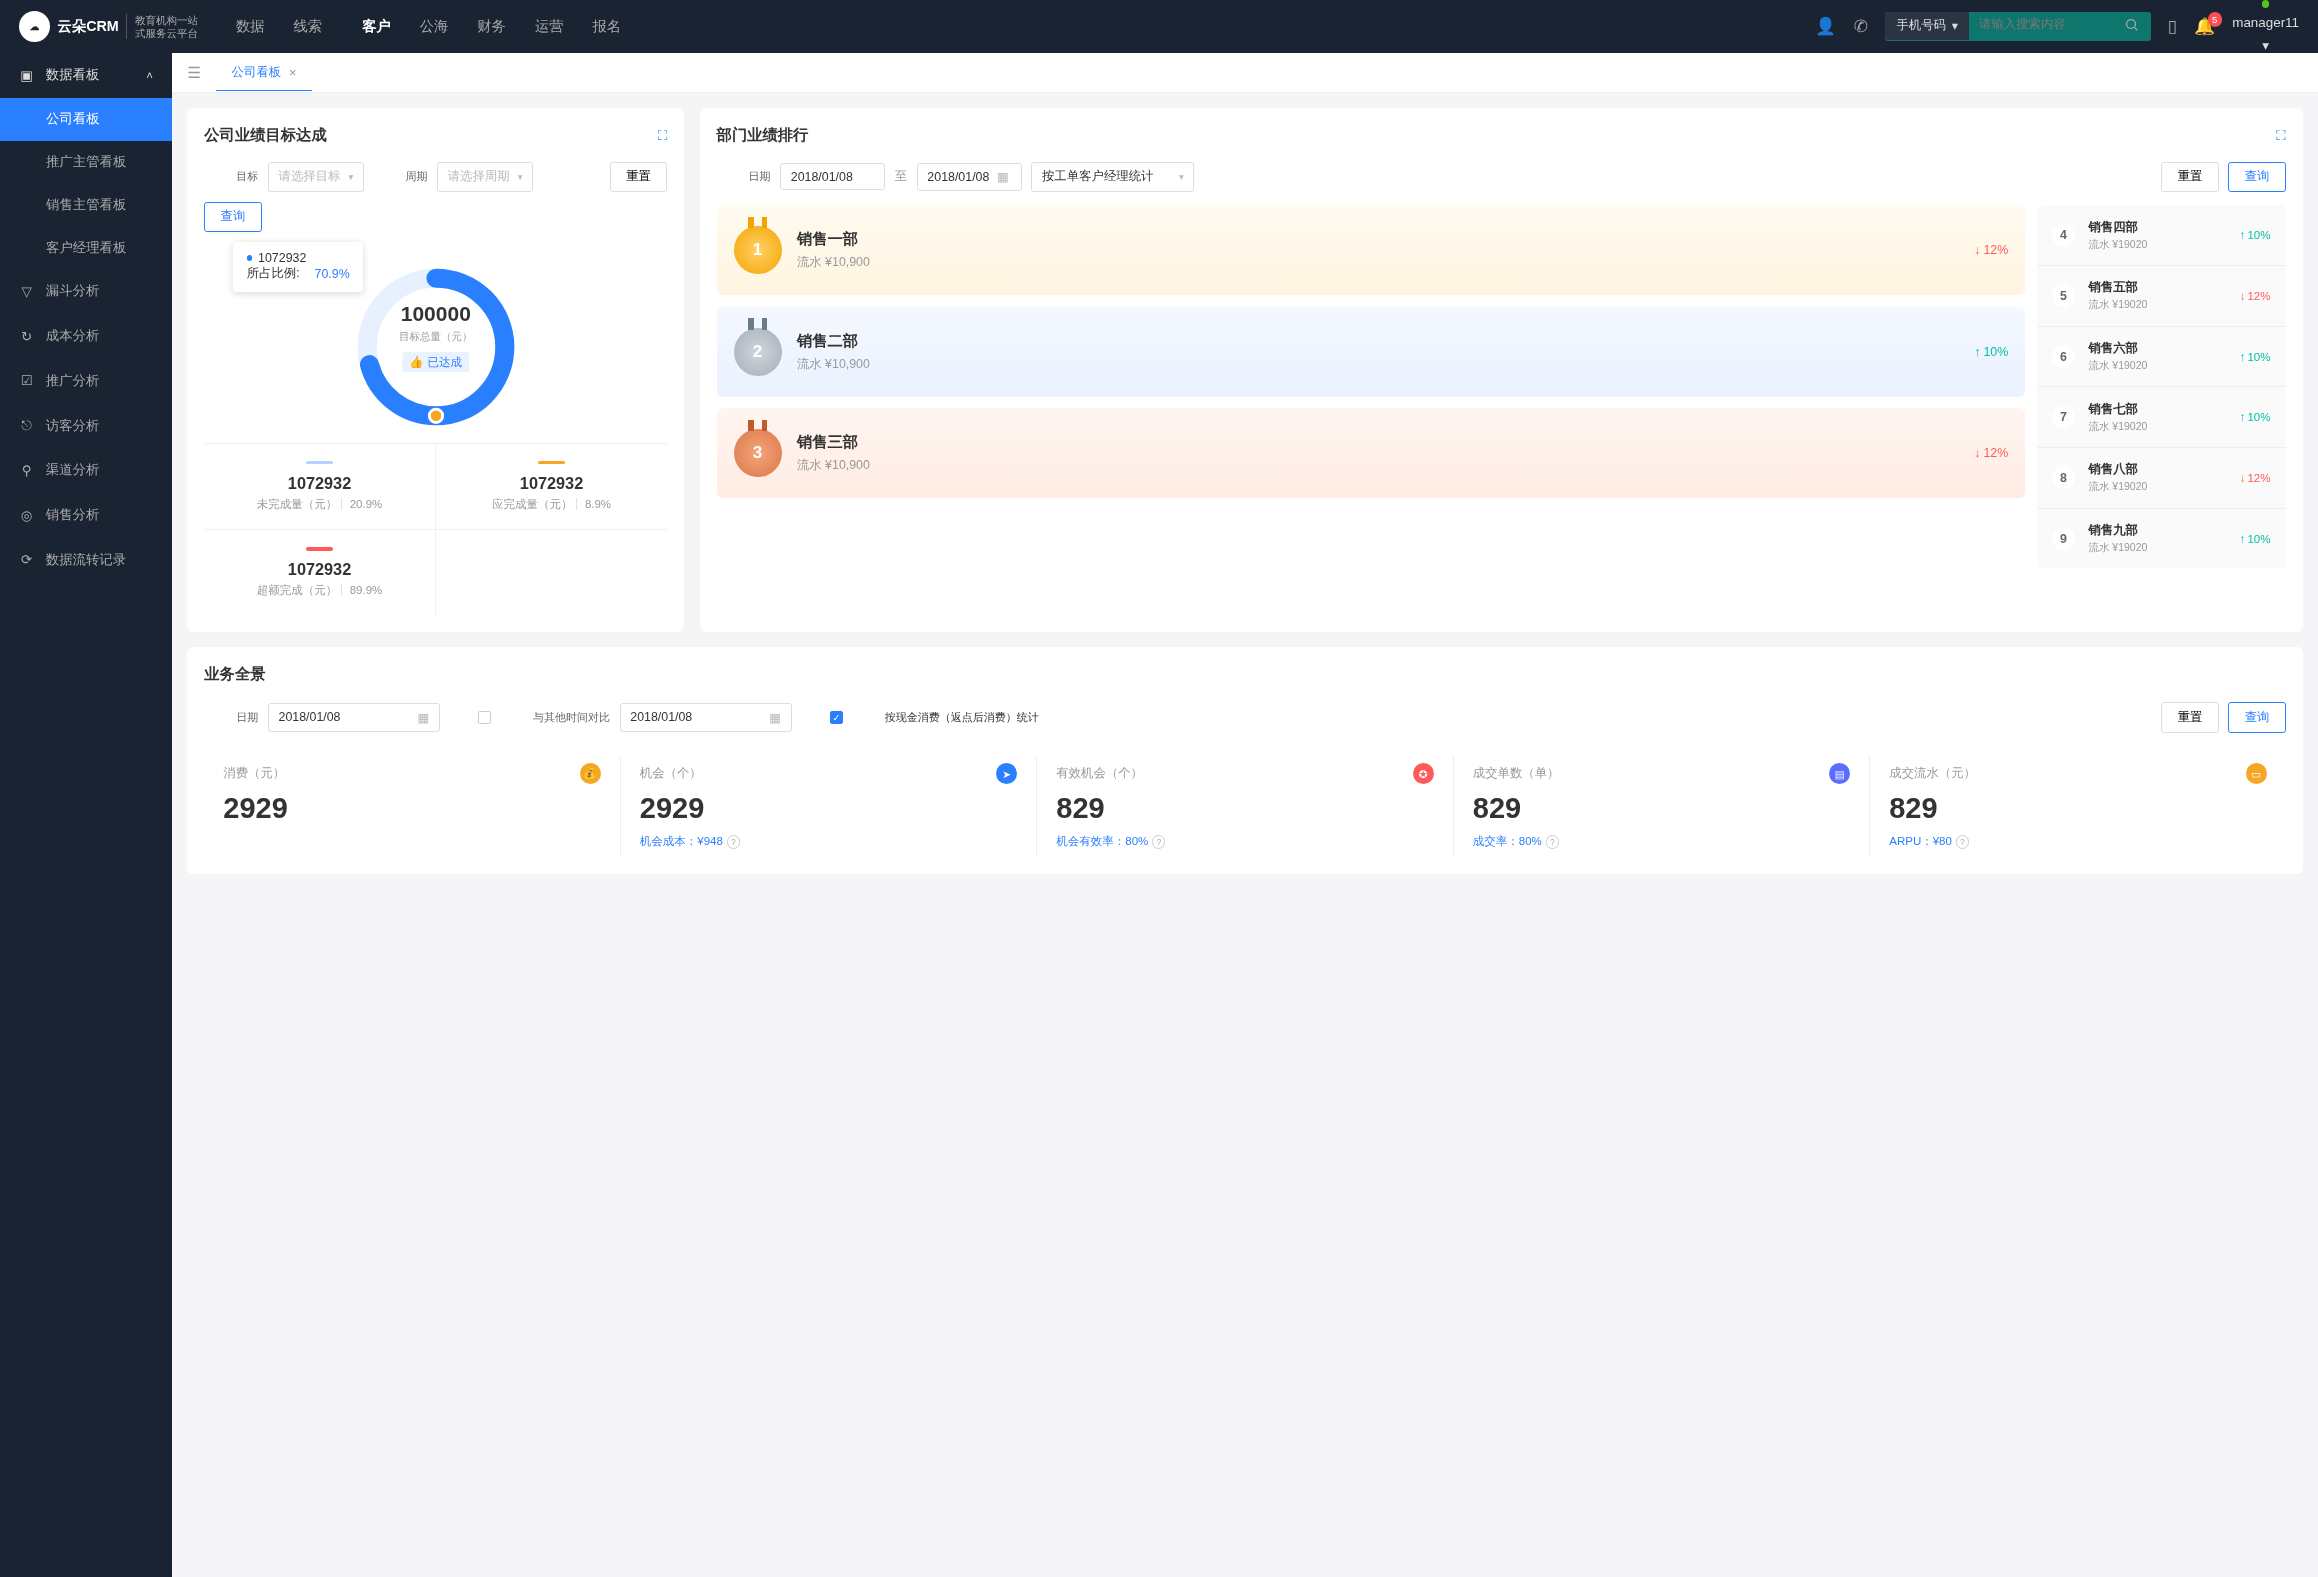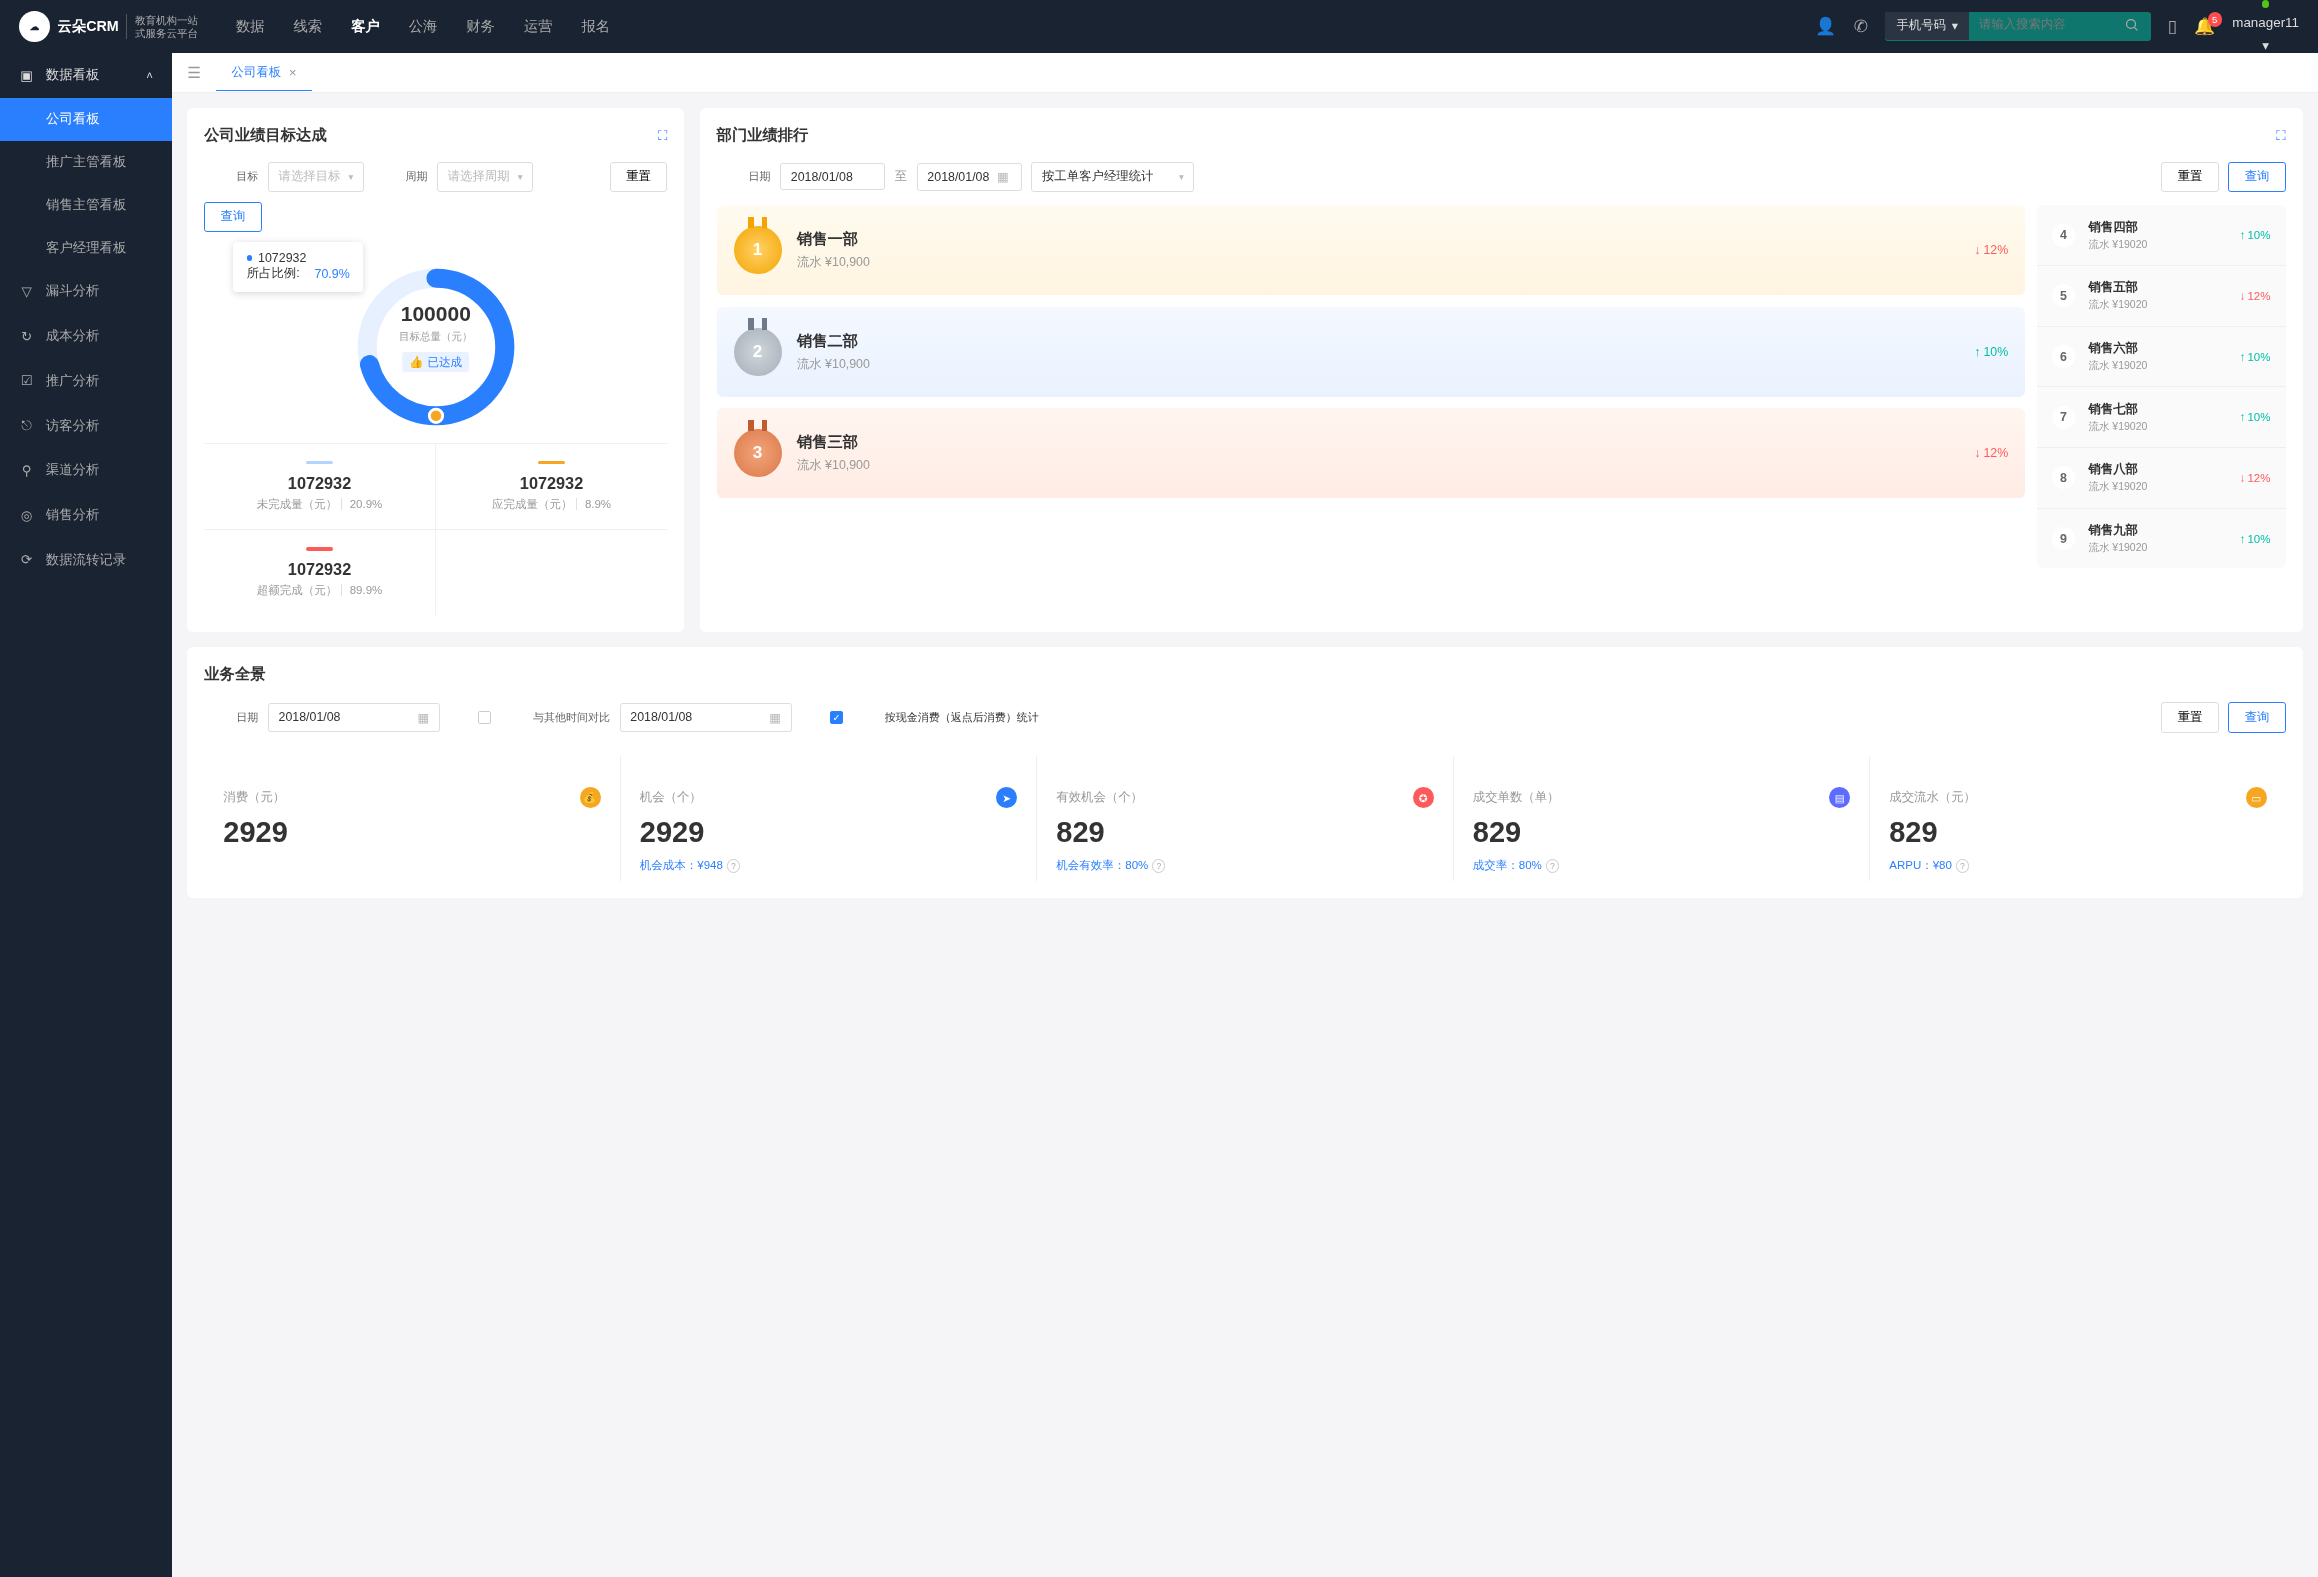--- a/index.html
+++ b/index.html
@@ -5,21 +5,21 @@
 * { box-sizing: border-box; margin: 0; padding: 0; }
 body { font-family: -apple-system, "Microsoft YaHei", sans-serif; background: #f5f5f7; color: #333; font-size: 13.4px; }
 
 
 .topbar { background: #1a2332; height: 53px; display: flex; align-items: center; padding: 0 19px; color: #fff; }
 .logo { display: flex; align-items: center; gap: 7.6px; margin-right: 38px; }
 .logo-icon { width: 31px; height: 31px; background: #fff; border-radius: 50%; display: flex; align-items: center; justify-content: center; font-size: 9.6px; color: #1a2332; font-weight: bold; position: relative; }
 .logo-text { font-size: 10.5px; line-height: 1.2; border-left: 1px solid #555; padding-left: 7.6px; color: #aaa; }
 .topnav { display: flex; gap: 29px; }
 .topnav-item { color: #aaa; cursor: pointer; font-size: 14.3px; }
-.topnav-item.active { color: #fff; font-weight: 600; }
+.topnav-item.active { color: #fff; font-weight: 600; margin-left: 11px; }
 .topbar-right { margin-left: auto; display: flex; align-items: center; gap: 17px; }
 .topbar-icon { color: #aaa; font-size: 17px; cursor: pointer; }
 .search-type { background: #2a3442; border-radius: 2.9px 0 0 2.9px; padding: 5.7px 11.5px; font-size: 12.4px; color: #ddd; display: flex; align-items: center; gap: 5.7px; }
 .search-box { display: flex; background: #0f766e; border-radius: 2.9px; align-items: flex-start; }
 .search-input { background: transparent; border: none; padding: 5.7px 9.6px; color: #fff; width: 143px; outline: none; font-size: 12.4px; }
 .search-input::placeholder { color: #777; }
 .search-btn { padding: 5.7px 11.5px; color: #aaa; cursor: pointer; }
 .bell { position: relative; }
 .bell-badge { position: absolute; top: -3.8px; right: -6.7px; background: #ff4d4f; color: #fff; border-radius: 50%; width: 14.3px; height: 14.3px; font-size: 9.6px; display: flex; align-items: center; justify-content: center; }
 .user { display: flex; align-items: center; gap: 7.6px; font-size: 13.4px; color: #ddd; flex-direction: column; }
@@ -108,21 +108,21 @@
 .rank-item-info .rv { font-size: 10.5px; color: #999; margin-top: 1.9px; }
 .rank-item .pct { margin-left: auto; font-size: 11.5px; display: flex; align-items: center; gap: 1.9px; }
 
 
 .panorama { grid-column: 1 / -1; }
 .check { width: 13.4px; height: 13.4px; border: 1px solid #ccc; border-radius: 1.9px; display: inline-flex; align-items: center; justify-content: center; font-size: 9.6px; }
 .check.checked { background: #2a7fff; border-color: #2a7fff; color: #fff; }
 .metrics-row { display: flex; margin-top: 23px; border: none; }
 .metric { flex: 1; padding: 7.6px 19px; border-left: 1px solid #eee; position: relative; }
 .metric:first-child { border-left: none; }
-.metric-hdr { display: flex; justify-content: space-between; align-items: center; color: #999; font-size: 12.4px; margin-bottom: 7.6px; margin-top: 24px; }
+.metric-hdr { display: flex; justify-content: space-between; align-items: center; color: #999; font-size: 12.4px; margin-bottom: 7.6px; }
 .metric-icon { width: 21px; height: 21px; border-radius: 50%; display: flex; align-items: center; justify-content: center; font-size: 10.5px; color: #fff; }
 .metric-val { font-size: 29px; font-weight: 800; color: #333; }
 .metric-sub { font-size: 11.5px; color: #2a7fff; margin-top: 9.6px; display: flex; align-items: center; gap: 3.8px; }
 .metric-sub .q { width: 13.4px; height: 13.4px; border: 1px solid #ccc; border-radius: 50%; display: inline-flex; align-items: center; justify-content: center; font-size: 8.6px; color: #aaa; }
 
 .spacer { flex: 1; }
 </style>
 </head>
 <body>
 

